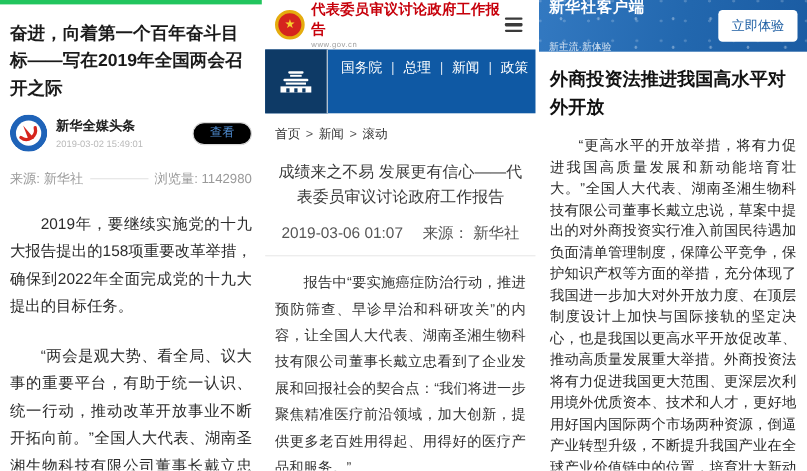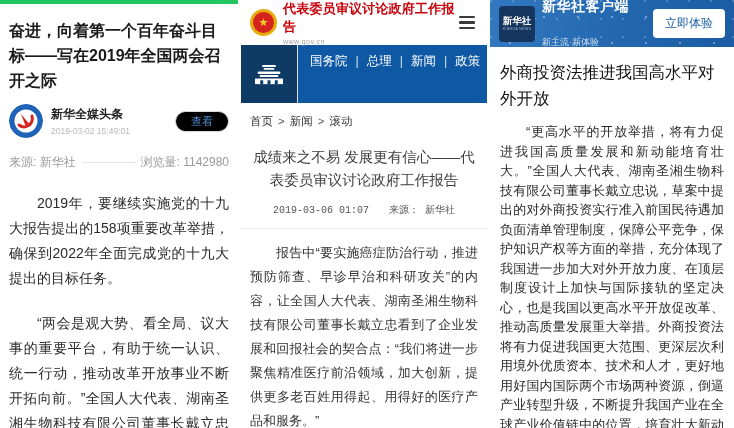--- a/index.html
+++ b/index.html
@@ -39,21 +39,21 @@
               display:flex; align-items:center; justify-content:center; flex:0 0 auto; }
   .nav-links { flex:1; padding:8px 0 9px 12px; display:flex; flex-direction:row; justify-content:space-between; }
   .nav-row { list-style:none; display:flex; color:#fff; font-size:12.5px; }
   .nav-row li { cursor:pointer; white-space:nowrap; }
   .nav-row li::after { content:"|"; margin:0 8px; color:rgba(255,255,255,.8); font-weight:normal; }
   .breadcrumb { padding:11px 9px 4px; font-size:11.5px; color:#333; display:flex; }
   .crumb { cursor:pointer; }
   .crumb:not(:last-child)::after { content:">"; margin:0 5px; color:#555; }
   .m-title { margin:13px 12px 0; text-align:center; font-size:14.5px; font-weight:400;
              color:#3d3d3d; line-height:23px; }
-  .m-meta { text-align:center; font-size:10px; color:#555; margin-top:11px;font-family:Liberation Mono, monospace; }
+  .m-meta { text-align:center; font-size:14px; color:#555; margin-top:11px; }
   .m-meta .m-src { margin-left:14px; }
   .m-divider { border:none; border-top:1px solid #e9e9e9; margin:11px 0 0; }
   .m-body { font-size:13px; line-height:24px; color:#333; margin:12px 9px 0;
             text-indent:2em; text-align:justify; }
 
   
   .p-right { width:244px; }
   .app-banner { height:47px; background:linear-gradient(100deg,#3379c1 0%,#2267ae 55%,#1b5ca3 100%);
                 display:flex; align-items:center; padding:0 9px; gap:7px; position:relative; overflow:hidden; }
   .app-banner::before { content:""; position:absolute; inset:0;
@@ -62,21 +62,21 @@
       background-size:34px 26px, 22px 18px; background-position:3px 4px, 12px 10px; pointer-events:none; }
   .app-logo { width:36px; height:36px; background:#16365f; border-radius:4px; z-index:1;
               display:flex; flex-direction:column; align-items:center; justify-content:center; flex:0 0 auto; }
   .app-logo-text { color:#fff; font-size:9.5px; font-weight:bold; line-height:1.1; }
   .app-logo-sub { color:#9db7d8; font-size:3.5px; letter-spacing:.4px; margin-top:1px; }
   .app-names { z-index:1; }
   .app-name { color:#fff; font-size:14px; font-weight:bold; letter-spacing:.5px; }
   .app-slogan { color:rgba(255,255,255,.78); font-size:9px; margin-top:20px; }
   .cta-btn { margin-left:auto; z-index:1; background:#fff; color:#2161a5; border:none;
              border-radius:4px; font-size:12px; padding:6px 12px; cursor:pointer; font-weight:500; }
-  .r-title { margin:12px 10px 0; font-size:16.5px; font-weight:normal; color:#111; line-height:26px; }
+  .r-title { margin:12px 10px 0; font-size:16.5px; font-weight:bold; color:#111; line-height:26px; }
   .r-body { margin:11px 10px 0; font-size:13px; line-height:19.5px; color:#2b2b2b;
             text-indent:2em; text-align:justify; }
 </style>
 </head>
 <body>
 
 <div class="stage">
 
   <section class="panel p-left">
     <h1 class="l-title">奋进，向着第一个百年奋斗目标——写在2019年全国两会召开之际</h1>
@@ -154,24 +154,20 @@
     <div class="m-meta">
       <span>2019-03-06 01:07</span>
       <span class="m-src">来源： 新华社</span>
     </div>
     <hr class="m-divider">
     <p class="m-body">报告中“要实施癌症防治行动，推进预防筛查、早诊早治和科研攻关”的内容，让全国人大代表、湖南圣湘生物科技有限公司董事长戴立忠看到了企业发展和回报社会的契合点：“我们将进一步聚焦精准医疗前沿领域，加大创新，提供更多老百姓用得起、用得好的医疗产品和服务。”</p>
   </section>
 
   <section class="panel p-right">
     <header class="app-banner">
-      <div class="app-logo">
-        <span class="app-logo-text">新华社</span>
-        <span class="app-logo-sub">XINHUA NEWS</span>
-      </div>
       <div class="app-names">
         <div class="app-name">新华社客户端</div>
         <div class="app-slogan">新主流·新体验</div>
       </div>
       <button class="cta-btn">立即体验</button>
     </header>
     <h2 class="r-title">外商投资法推进我国高水平对外开放</h2>
     <p class="r-body">“更高水平的开放举措，将有力促进我国高质量发展和新动能培育壮大。”全国人大代表、湖南圣湘生物科技有限公司董事长戴立忠说，草案中提出的对外商投资实行准入前国民待遇加负面清单管理制度，保障公平竞争，保护知识产权等方面的举措，充分体现了我国进一步加大对外开放力度、在顶层制度设计上加快与国际接轨的坚定决心，也是我国以更高水平开放促改革、推动高质量发展重大举措。外商投资法将有力促进我国更大范围、更深层次利用境外优质资本、技术和人才，更好地用好国内国际两个市场两种资源，倒逼产业转型升级，不断提升我国产业在全球产业价值链中的位置，培育壮大新动能，促进新旧动能加快接续转换，加快建设现代化经济体系。（完）</p>
   </section>
 

